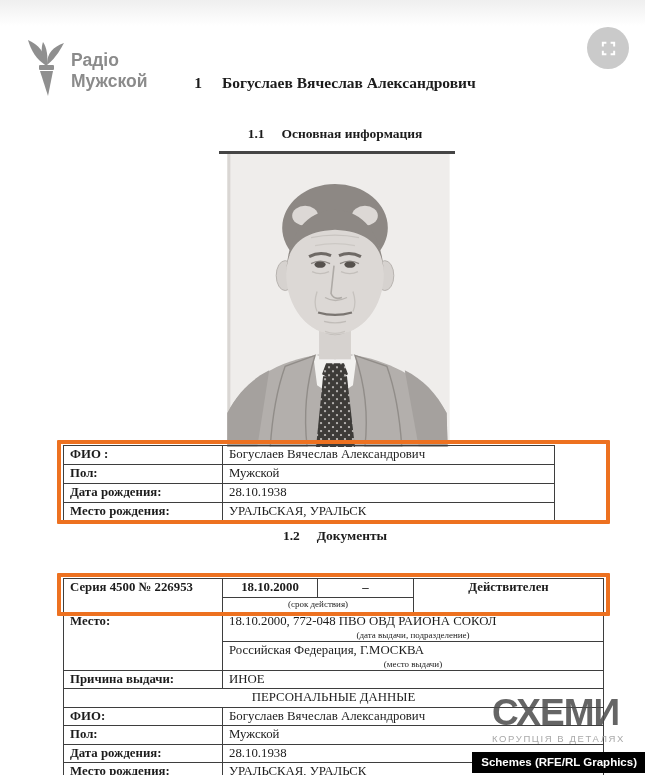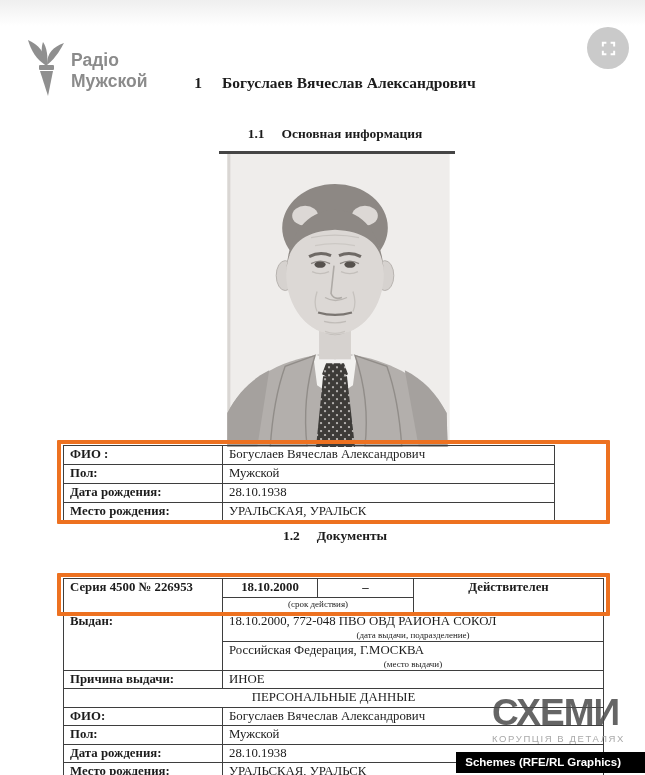--- a/index.html
+++ b/index.html
@@ -50,21 +50,21 @@
   .hl1{left:57px;top:440px;width:545px;height:76px;}
   .hl2{left:57px;top:573px;width:545px;height:35px;}
   
   .watermark{position:absolute;left:492px;top:694px;z-index:6;text-align:left;
      font-family:"Liberation Sans",sans-serif;}
   .wm-brand{font-weight:bold;font-size:37px;line-height:37px;letter-spacing:-1px;
      color:rgba(74,74,74,0.85);}
   .wm-tag{font-size:9.5px;letter-spacing:1.6px;color:rgba(158,158,158,0.9);margin-top:2px;}
   .credit{position:absolute;right:0;top:752px;z-index:7;background:#000;color:#fff;
      font-family:"Liberation Sans",sans-serif;font-weight:bold;font-size:11.5px;
-     padding:4px 24px 5px 9px;}
+     padding:4px 8px 5px 9px;}
 </style>
 </head>
 <body>
 
 <div class="page">
   <div class="top-fade"></div>
 
   <div class="brand">
     <svg class="brand-torch" viewBox="0 0 42 62">
       <g fill="#8f8f8f">
@@ -203,21 +203,21 @@
       <td class="b c">18.10.2000</td>
       <td class="b c">–</td>
       <td class="b c" rowspan="2">Действителен</td>
     </tr>
     <tr class="r-cap">
       <td colspan="2">
             <span class="cap">(срок действия)</span>
           </td>
     </tr>
     <tr class="r-iss1">
-      <td class="lbl" rowspan="2">Выдан:</td>
+      <td class="lbl" rowspan="2">Место:</td>
       <td colspan="3">
         <span>18.10.2000, 772-048 ПВО ОВД РАЙОНА СОКОЛ</span>
         <span class="cap">(дата выдачи, подразделение)</span>
       </td>
     </tr>
     <tr class="r-iss2">
       <td colspan="3">
         <span>Российская Федерация, Г.МОСКВА</span>
         <span class="cap">(место выдачи)</span>
       </td>

